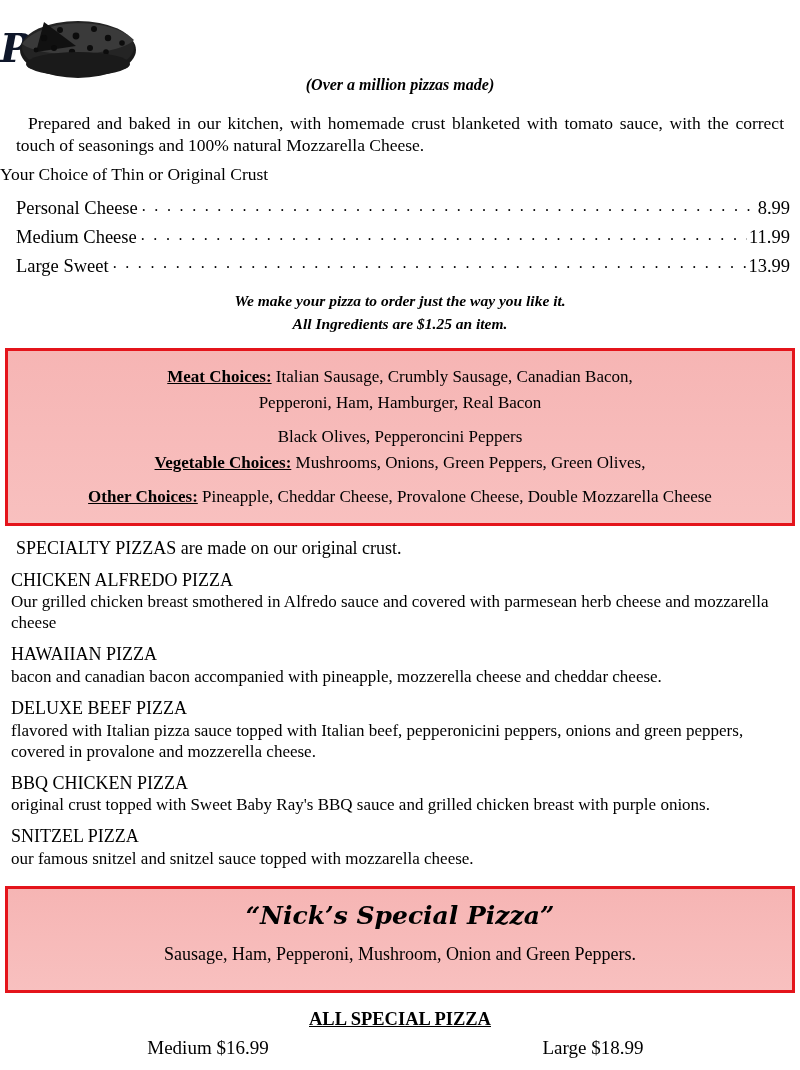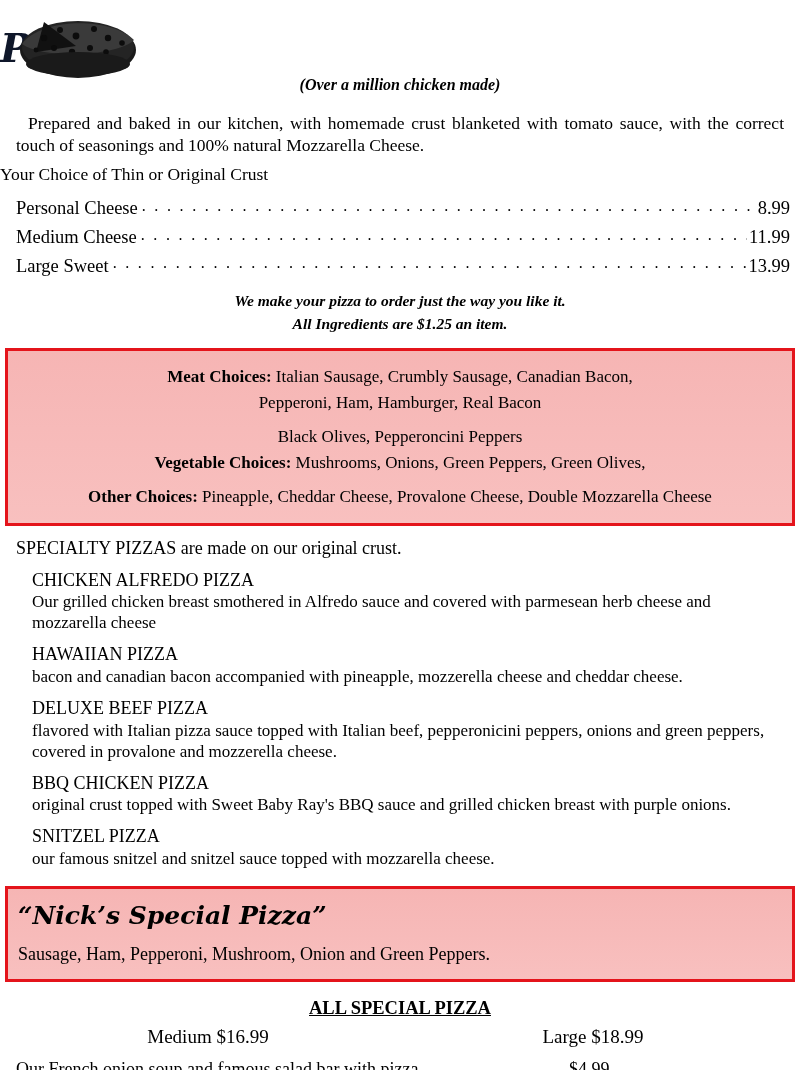--- a/index.html
+++ b/index.html
@@ -108,51 +108,52 @@
     background: linear-gradient(to bottom, #f6b5b4, #f8c0bf);
     padding: 13px 10px 13px 10px;
     text-align: center;
   }
   .choice-line {
     font-size: 17px;
     line-height: 1.5;
   }
   .choice-line .lbl {
     font-weight: bold;
+    text-decoration: underline;
     text-align: right;
   }
   .choice-group { margin-bottom: 9px; }
   .choice-group:last-child { margin-bottom: 0; }
 
   
   .specialty-intro {
     font-size: 18px;
     padding: 12px 16px 0 16px;
   }
   .spec-list {
-    padding: 0 32px;
+    padding: 0 11px;
     font-family: Liberation Serif, serif;
   }
   .spec-item { margin-top: 11px; }
   .spec-name {
     font-size: 18px;
     line-height: 1.2;
   }
   .spec-desc {
     font-size: 17px;
     line-height: 1.24;
   }
 
   
   .nick-box {
     margin: 17px 5px 0 5px;
     border: 3px solid #e4141b;
     background: linear-gradient(to bottom, #f6b5b4, #f8c0bf);
-    padding: 13px 10px 14px 10px;
-    text-align: left;
+    padding: 13px 10px 25px 10px;
+    text-align: center;
   }
   .nick-title {
     font-family: "DejaVu Serif", serif;
     font-style: italic;
     font-weight: bold;
     font-size: 25px;
     line-height: 1.1;
   }
   .nick-desc {
     font-size: 18px;
@@ -212,21 +213,21 @@
       <circle cx="94" cy="26" r="3.2" fill="#0c0c0c"></circle>
       <circle cx="40" cy="36" r="3" fill="#0c0c0c"></circle>
       <circle cx="58" cy="40" r="3.2" fill="#0c0c0c"></circle>
       <circle cx="76" cy="36" r="3" fill="#0c0c0c"></circle>
       <circle cx="92" cy="40" r="2.8" fill="#0c0c0c"></circle>
       <circle cx="108" cy="31" r="2.8" fill="#0c0c0c"></circle>
       <circle cx="22" cy="38" r="2.4" fill="#0c0c0c"></circle>
       <ellipse cx="64" cy="52" rx="52" ry="12" fill="#1a1a1a"></ellipse>
     </svg>
     <div class="title">Pizza</div>
-    <div class="subtitle">(Over a million chicken made)</div>
+    <div class="subtitle">(Over a million pizzas made)</div>
   </div>
 
   <div class="intro">Prepared and baked in our kitchen, with homemade crust blanketed with tomato sauce, with the correct touch of seasonings and 100% natural Mozzarella Cheese.</div>
   <div class="crust-choice">Your Choice of Thin or Original Crust</div>
 
   <div class="prices">
     <div class="price-row">
       <span class="price-name">Personal Cheese</span>
       <span class="price-dots">. . . . . . . . . . . . . . . . . . . . . . . . . . . . . . . . . . . . . . . . . . . . . . . . . . . . . . . . . .</span>
       <span class="price-val">8.99</span>

